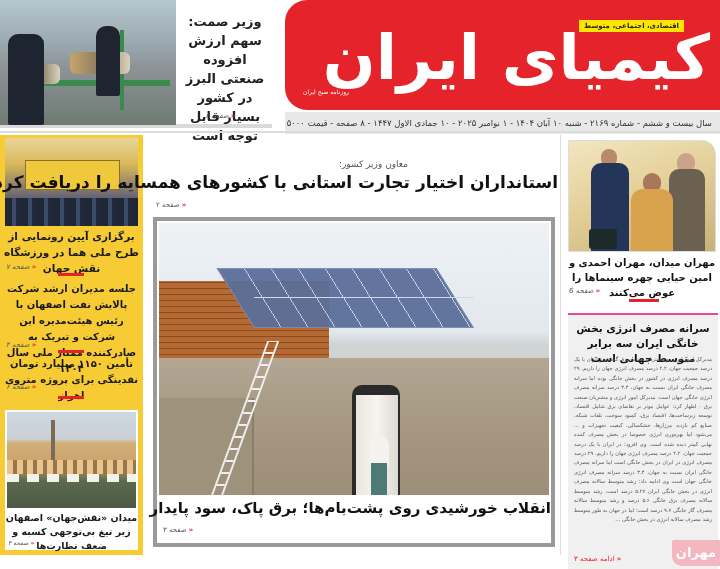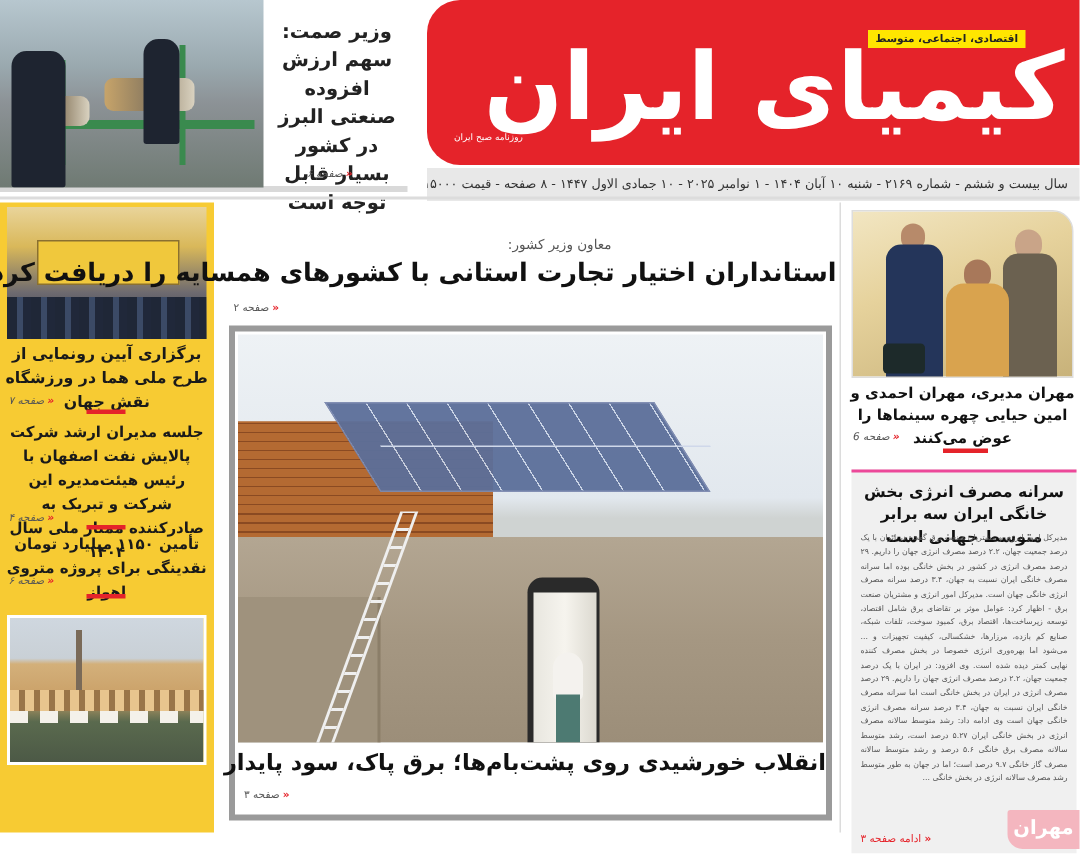--- a/index.html
+++ b/index.html
@@ -212,20 +212,26 @@
   <div class="abs page-ref" style="left:6px;top:248px;">
     <span class="chev">«</span><span>صفحه ۶</span>
   </div>
   <div class="divider-red" style="top:261px;"></div>
 
   <div class="left-photo2">
     <div class="minaret"></div>
     <div class="arches"></div>
     <div class="awnings"></div>
   </div>
+  <div class="left-bottom-card">
+    <div class="left-item-title" style="left:0;top:1px;width:133px;font-size:9.5px;line-height:14px;">میدان «نقش‌جهان» اصفهان زیر تیغ بی‌توجهی کسبه و ضعف نظارت‌ها</div>
+    <div class="abs page-ref" style="left:3px;top:29px;font-size:6px;">
+      <span class="chev">«</span><span>صفحه ۴</span>
+    </div>
+  </div>
 </div>
 
 <div class="center-col">
   <div class="center-kicker">معاون وزیر کشور:</div>
   <div class="center-headline">استانداران اختیار تجارت استانی با کشورهای همسایه را دریافت کردند</div>
   <div class="center-pageref page-ref">
     <span class="chev">«</span><span>صفحه ۲</span>
   </div>
 
   <div class="main-frame">
@@ -253,21 +259,21 @@
 <div class="right-col">
   <div class="right-photo">
     <div class="p1h"></div>
       <div class="p1"></div>
     <div class="p3h"></div>
       <div class="p3"></div>
     <div class="p2h"></div>
       <div class="p2"></div>
     <div class="bag"></div>
   </div>
-  <div class="right-item-title" style="top:120px;font-size:10px;line-height:15px;">مهران مدیری، مهران احمدی و امین حیایی چهره سینماها را عوض می‌کنند</div>
+  <div class="right-item-title" style="top:120px;font-size:10px;line-height:15px;">مهران میدان، مهران احمدی و امین حیایی چهره سینماها را عوض می‌کنند</div>
   <div class="abs page-ref" style="left:6px;top:152px;">
     <span class="chev">«</span><span>صفحه 6</span>
   </div>
   <div class="divider-red" style="top:164px;left:66px;width:30px;"></div>
 
   <div class="right-box">
     <div class="right-box-title">سرانه مصرف انرژی بخش خانگی ایران سه برابر متوسط جهانی است</div>
     <div class="right-box-body">مدیرکل امور انرژی و مشتریان صنعت برق گفت: در ایران با یک درصد جمعیت جهان، ۲.۲ درصد مصرف انرژی جهان را داریم. ۲۹ درصد مصرف انرژی در کشور در بخش خانگی بوده اما سرانه مصرف خانگی ایران نسبت به جهان، ۳.۴ درصد سرانه مصرف انرژی خانگی جهان است. مدیرکل امور انرژی و مشتریان صنعت برق - اظهار کرد: عوامل موثر بر تقاضای برق شامل اقتصاد، توسعه زیرساخت‌ها، اقتصاد برق، کمبود سوخت، تلفات شبکه، صنایع کم بازده، مرزارها، خشکسالی، کیفیت تجهیزات و ... می‌شود اما بهره‌وری انرژی خصوصا در بخش مصرف کننده نهایی کمتر دیده شده است. وی افزود: در ایران با یک درصد جمعیت جهان، ۲.۲ درصد مصرف انرژی جهان را داریم. ۲۹ درصد مصرف انرژی در ایران در بخش خانگی است اما سرانه مصرف خانگی ایران نسبت به جهان، ۳.۴ درصد سرانه مصرف انرژی خانگی جهان است وی ادامه داد: رشد متوسط سالانه مصرف انرژی در بخش خانگی ایران ۵.۲۷ درصد است، رشد متوسط سالانه مصرف برق خانگی ۵.۶ درصد و رشد متوسط سالانه مصرف گاز خانگی ۹.۷ درصد است؛ اما در جهان به طور متوسط رشد مصرف سالانه انرژی در بخش خانگی ...</div>
     <div class="right-box-more">
       <span class="chev">«</span> <span>ادامه صفحه ۳</span>

